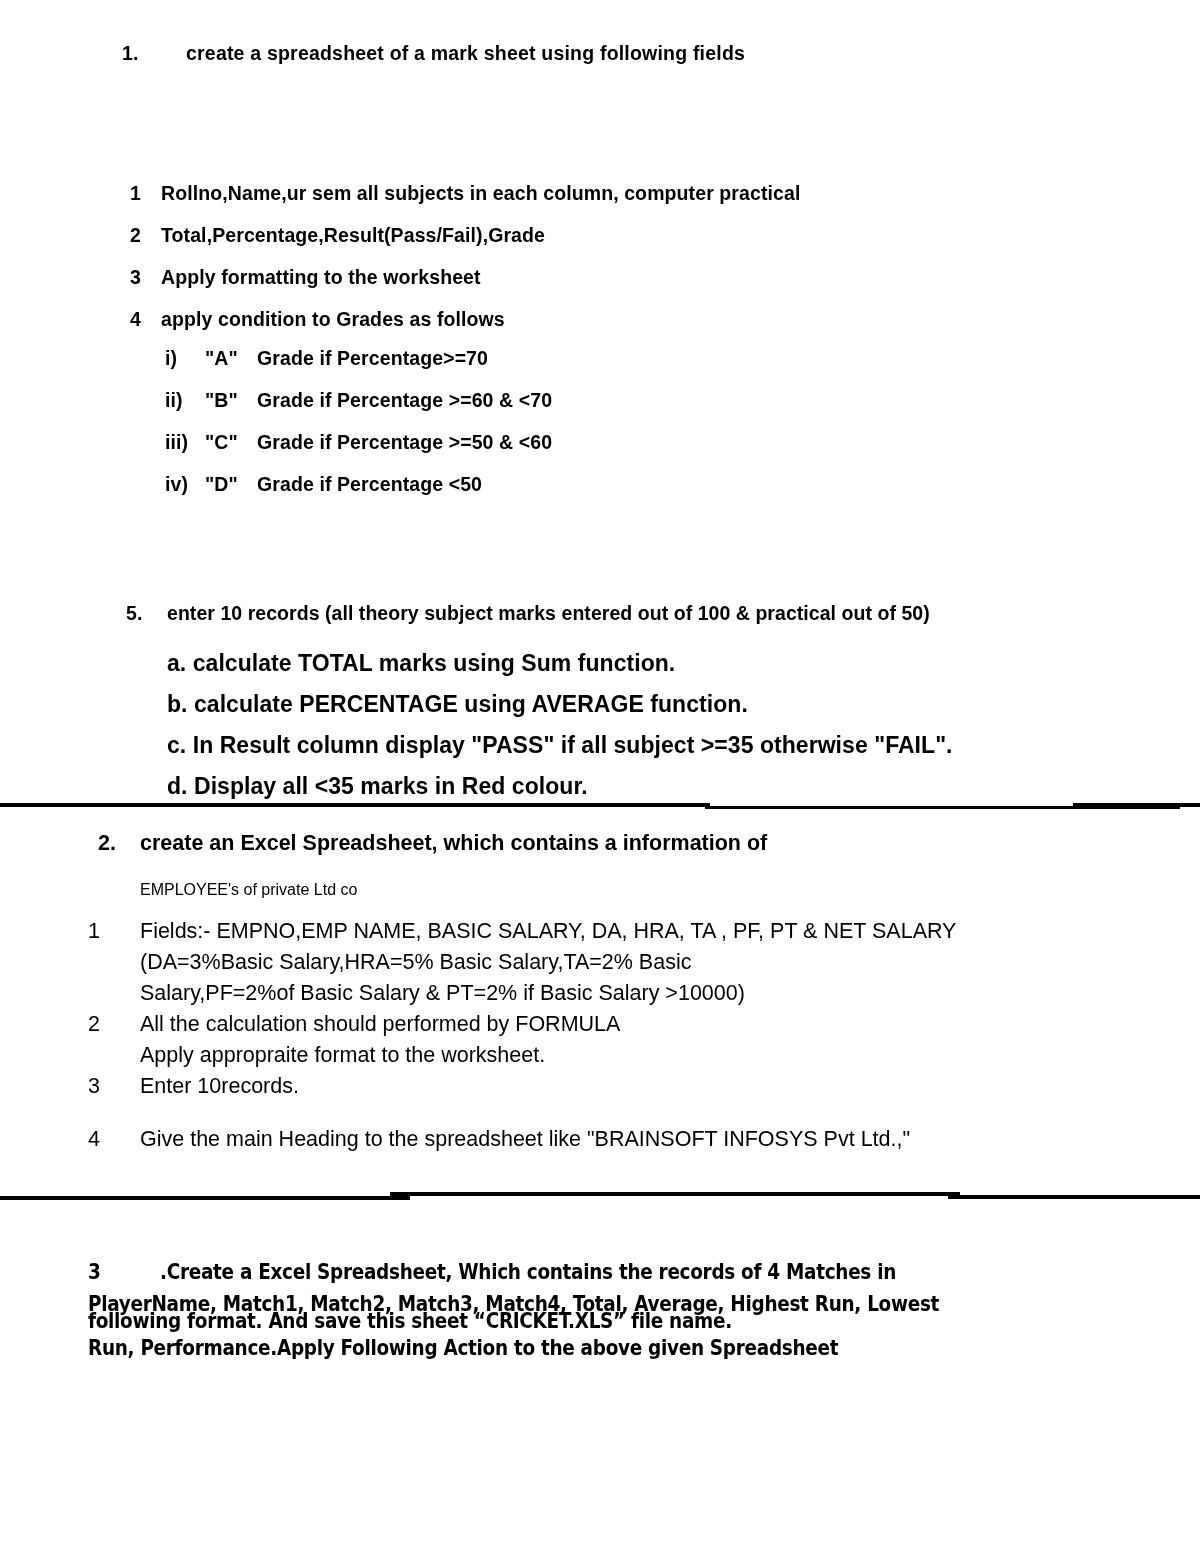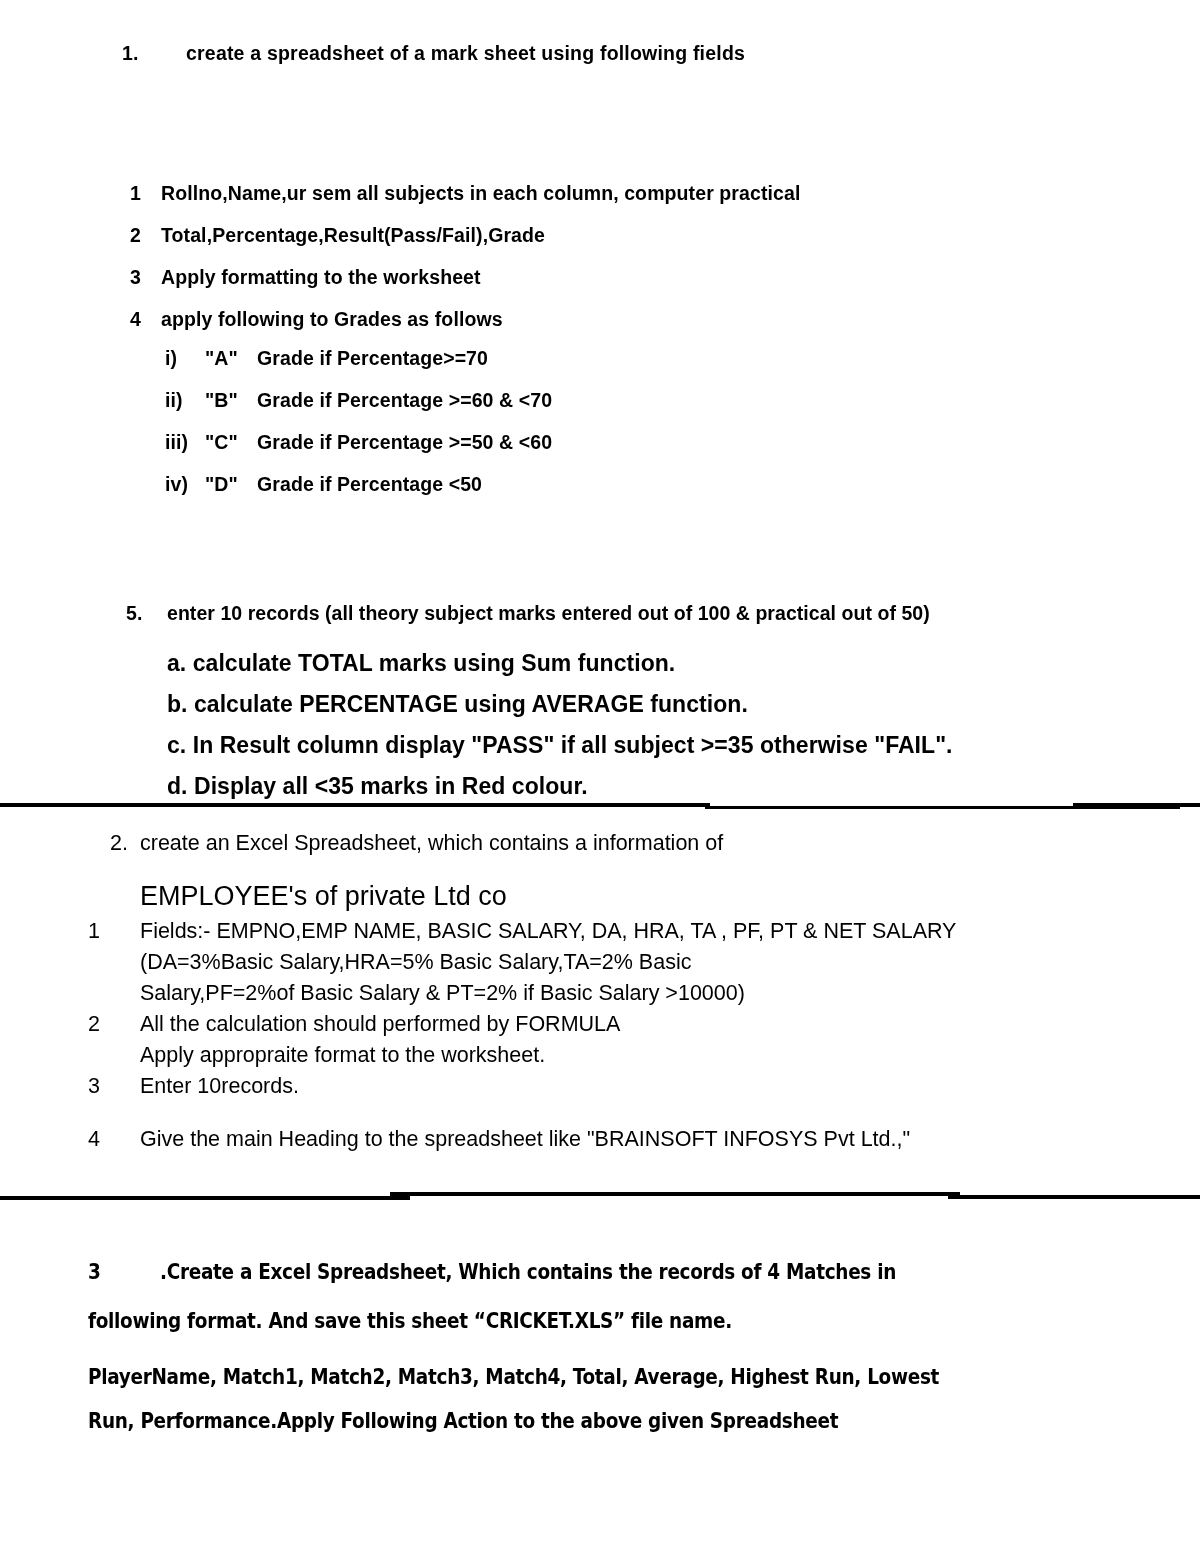--- a/index.html
+++ b/index.html
@@ -136,33 +136,32 @@
     position: absolute;
     left: 0;
     top: 0;
     width: 1200px;
   }
   .s2-title {
     position: absolute;
     left: 98px;
     top: 831px;
     font-size: 21.5px;
-    font-weight: normal;
-    white-space: nowrap;
-    text-align: center;
+    font-weight: bold;
+    white-space: nowrap;
   }
   .s2-title .num {
     display: inline-block;
     width: 42px;
   }
   .s2-sub {
     position: absolute;
     left: 140px;
     top: 881px;
-    font-size: 27px;
+    font-size: 16px;
     font-weight: normal;
     white-space: nowrap;
   }
 
   .s2-list {
     position: absolute;
     left: 88px;
     top: 916px;
     width: 1110px;
   }
@@ -219,21 +218,21 @@
   }
   .s3-head .cont {
     white-space: nowrap;
     height: 41px;
     line-height: 41px;
   }
 
   .s3-para {
     position: absolute;
     left: 88px;
-    top: 1355px;
+    top: 1282px;
     width: 1020px;
     font-size: 20.5px;
     font-weight: bold;
     font-family: "DejaVu Sans", sans-serif;
     font-stretch: condensed;
     letter-spacing: -0.3px;
   }
   .s3-para .pline {
     height: 44px;
     line-height: 44px;
@@ -259,21 +258,21 @@
       <div class="s1-row">
         <span class="marker">2</span>
         <span class="txt">Total,Percentage,Result(Pass/Fail),Grade</span>
       </div>
       <div class="s1-row">
         <span class="marker">3</span>
         <span class="txt">Apply formatting to the worksheet</span>
       </div>
       <div class="s1-row">
         <span class="marker">4</span>
-        <span class="txt">apply following to Grades as follows</span>
+        <span class="txt">apply condition to Grades as follows</span>
       </div>
     </div>
 
     <div class="s1-grades">
       <div class="s1-grade-row">
         <span class="rn">i)</span>
         <span class="gl">"A"</span>
         <span class="gt">Grade if Percentage&gt;=70</span>
       </div>
       <div class="s1-grade-row">

